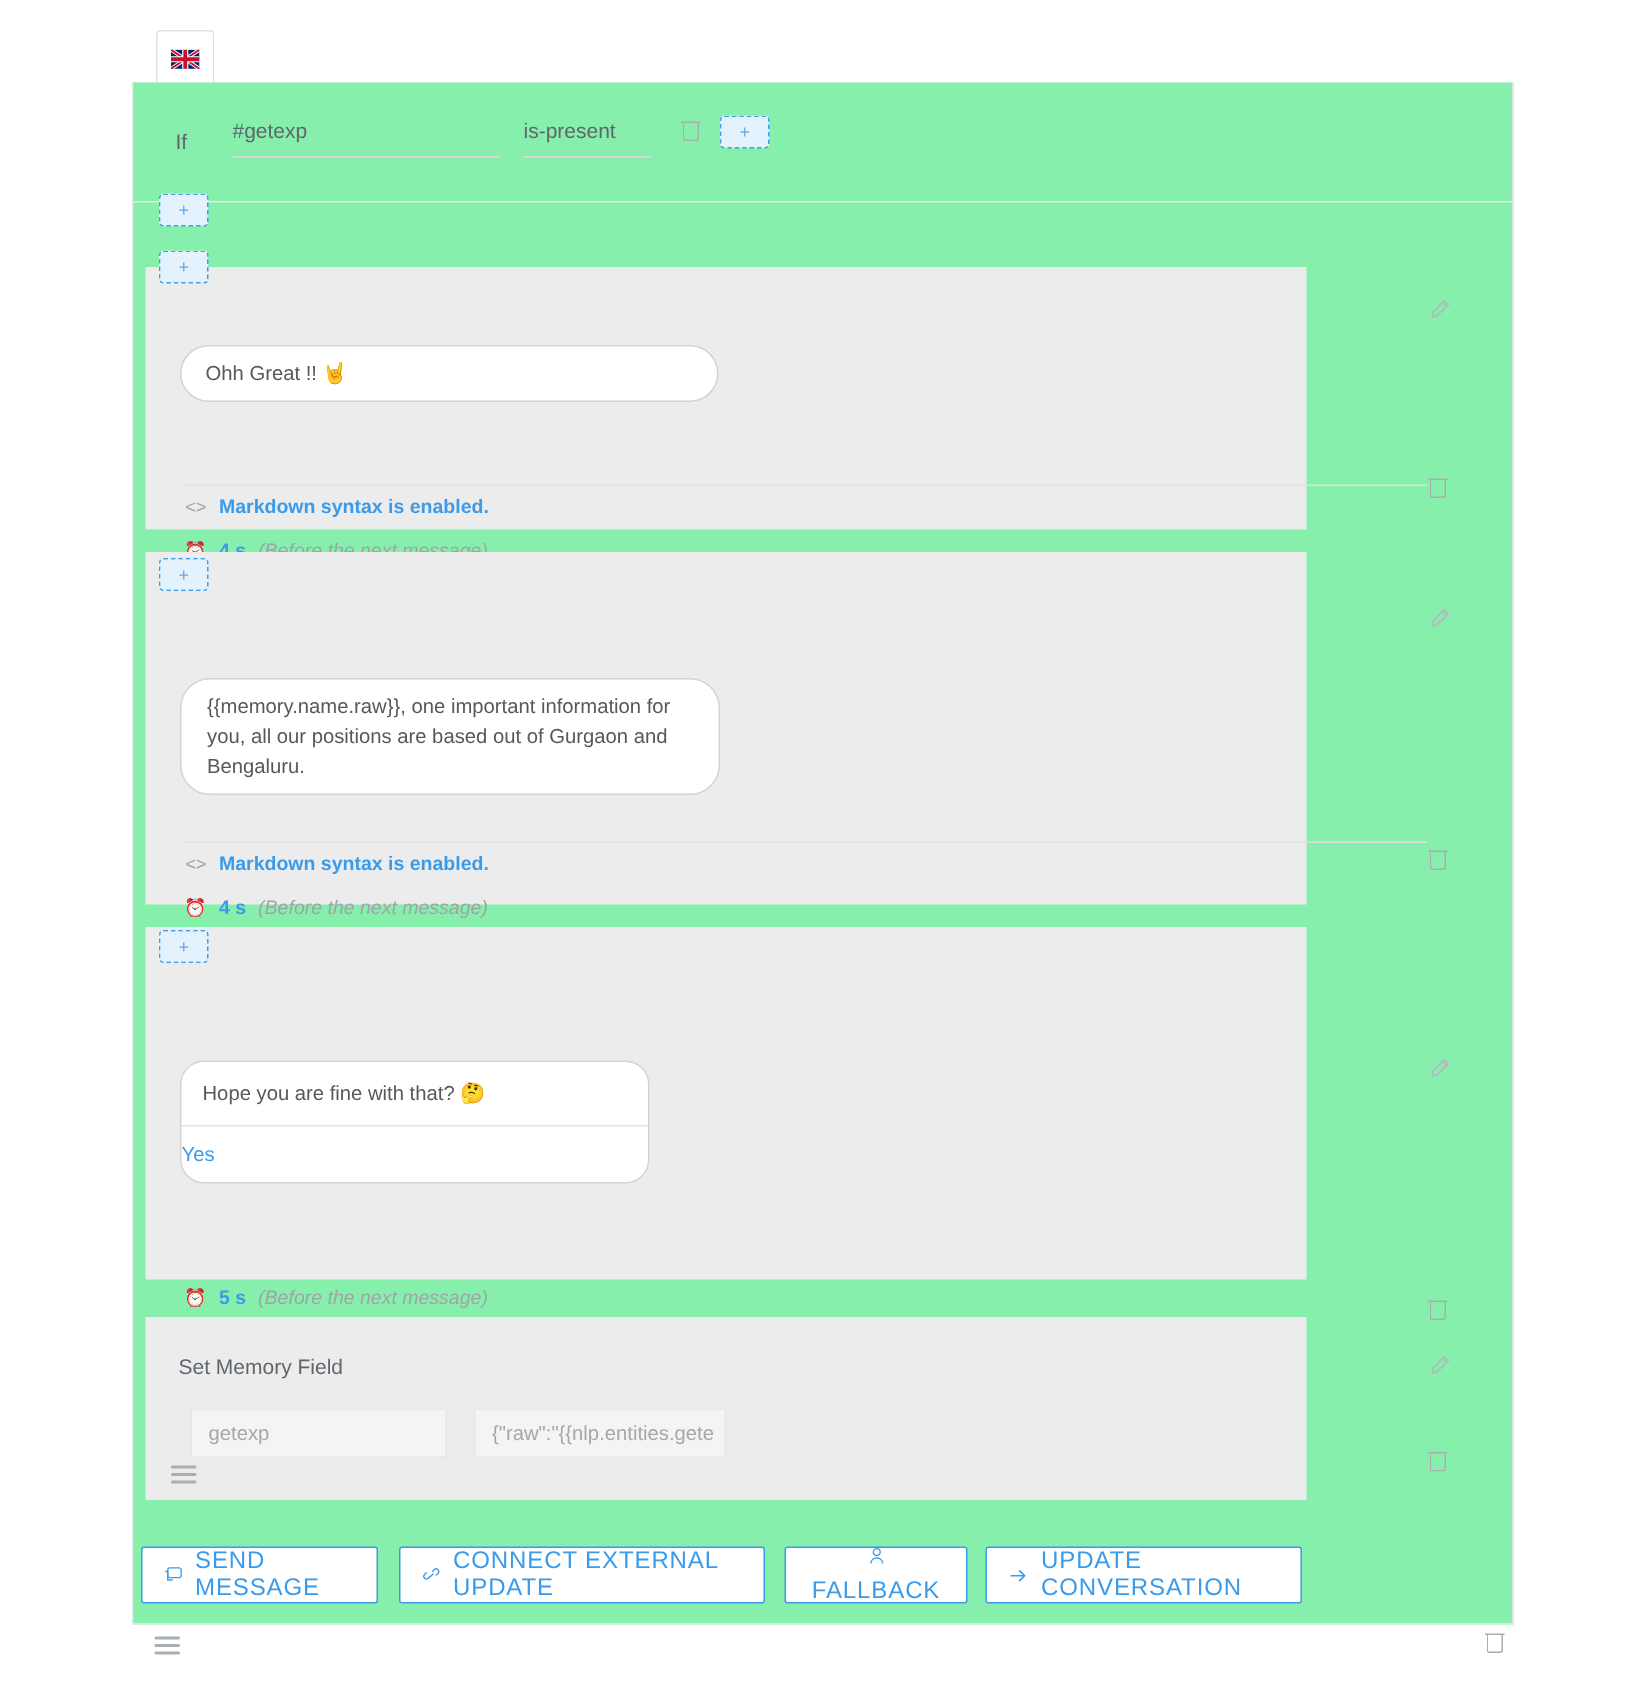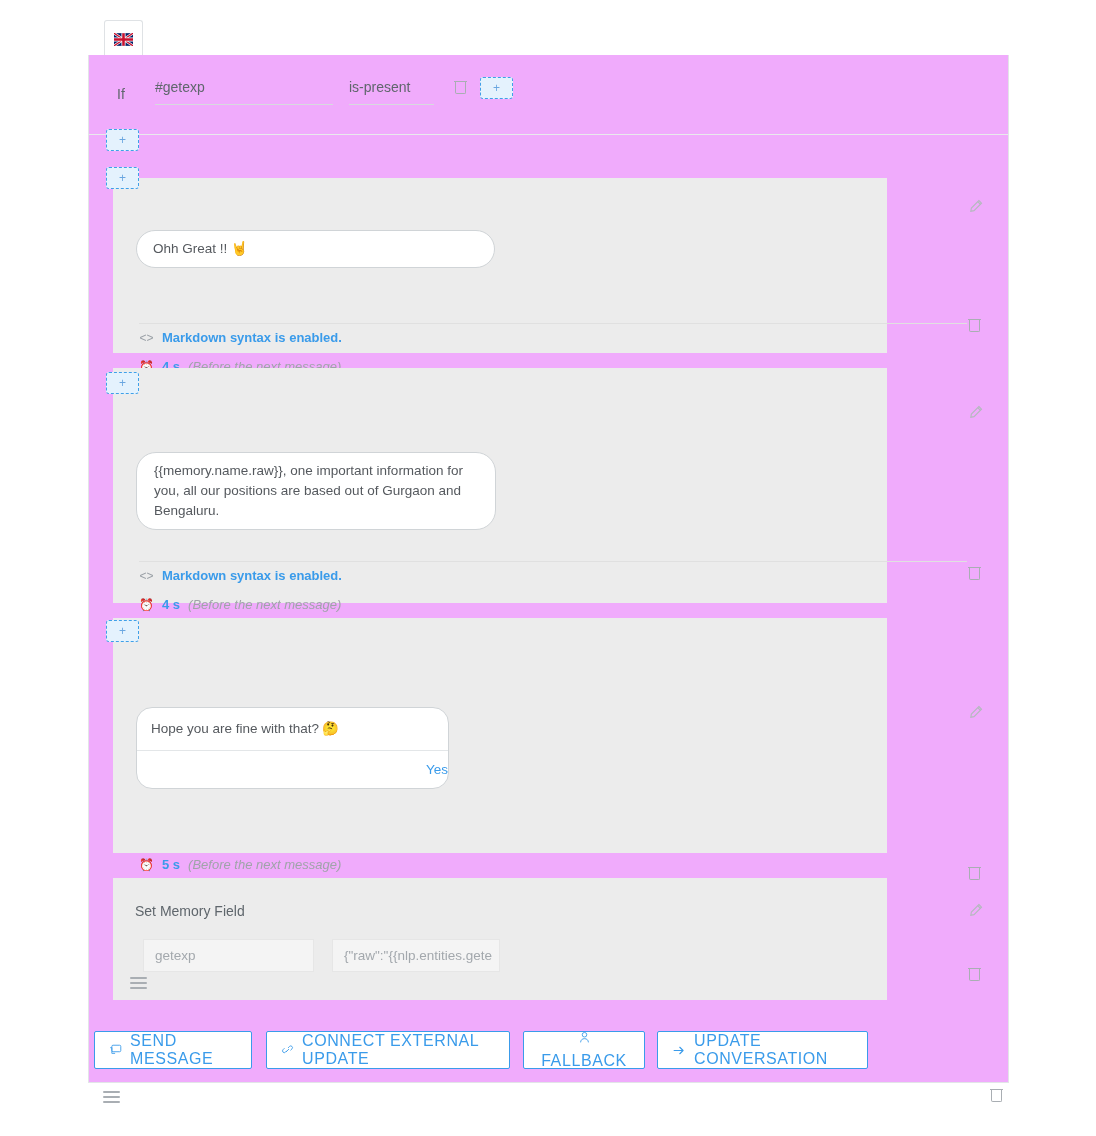--- a/index.html
+++ b/index.html
@@ -24,21 +24,21 @@
     border-radius:3px 3px 0 0;
     display:flex;align-items:center;justify-content:center;
   }
   .flag{
     width:19px;height:13px;display:block;
   }
 
   
   .card{
     position:absolute;left:88px;top:55px;width:921px;height:1028px;
-    background:#f0abfc;
+    background:#86efac;
     border:1px solid #e2e5e8;
     border-top:none;
     box-sizing:border-box;
   }
 
   
   .cond-row{
     position:absolute;left:0;top:0;width:100%;height:80px;
     border-bottom:1px solid #e8eaec;
     box-sizing:border-box;
@@ -81,21 +81,20 @@
   }
   .cond-plus{position:absolute;left:391px;top:22px;}
 
   
   .edge-plus{position:absolute;left:17px;z-index:6;}
 
   
   .section{
     position:absolute;left:8px;width:774px;
     background:#ececec;
-    margin-left:16px;
   }
   .bubble{
     position:absolute;left:23px;
     background:#fff;border:1px solid #d0d4d7;
     border-radius:20px;
     font-size:13.5px;color:#55595e;line-height:20px;
     box-sizing:border-box;
     padding:8px 16px;
   }
   .sep-line{
@@ -130,21 +129,21 @@
   .qr-card{
     position:absolute;left:23px;
     width:313px;background:#fff;border:1px solid #d0d4d7;border-radius:16px;
     box-sizing:border-box;overflow:hidden;
   }
   .qr-title{
     padding:11px 14px;font-size:13.5px;color:#55595e;line-height:20px;
     border-bottom:1px solid #e3e6e8;
   }
   .qr-btn{
-    text-align:right;color:#3a9bea;font-size:13.5px;
+    text-align:left;color:#3a9bea;font-size:13.5px;
     padding:11px 0;border-bottom:1px solid #e3e6e8;
     cursor:pointer;
   }
   .qr-btn:last-child{border-bottom:none;}
 
   
   .smf-title{
     position:absolute;left:22px;font-size:14px;color:#5f666c;
   }
   .smf-input{

